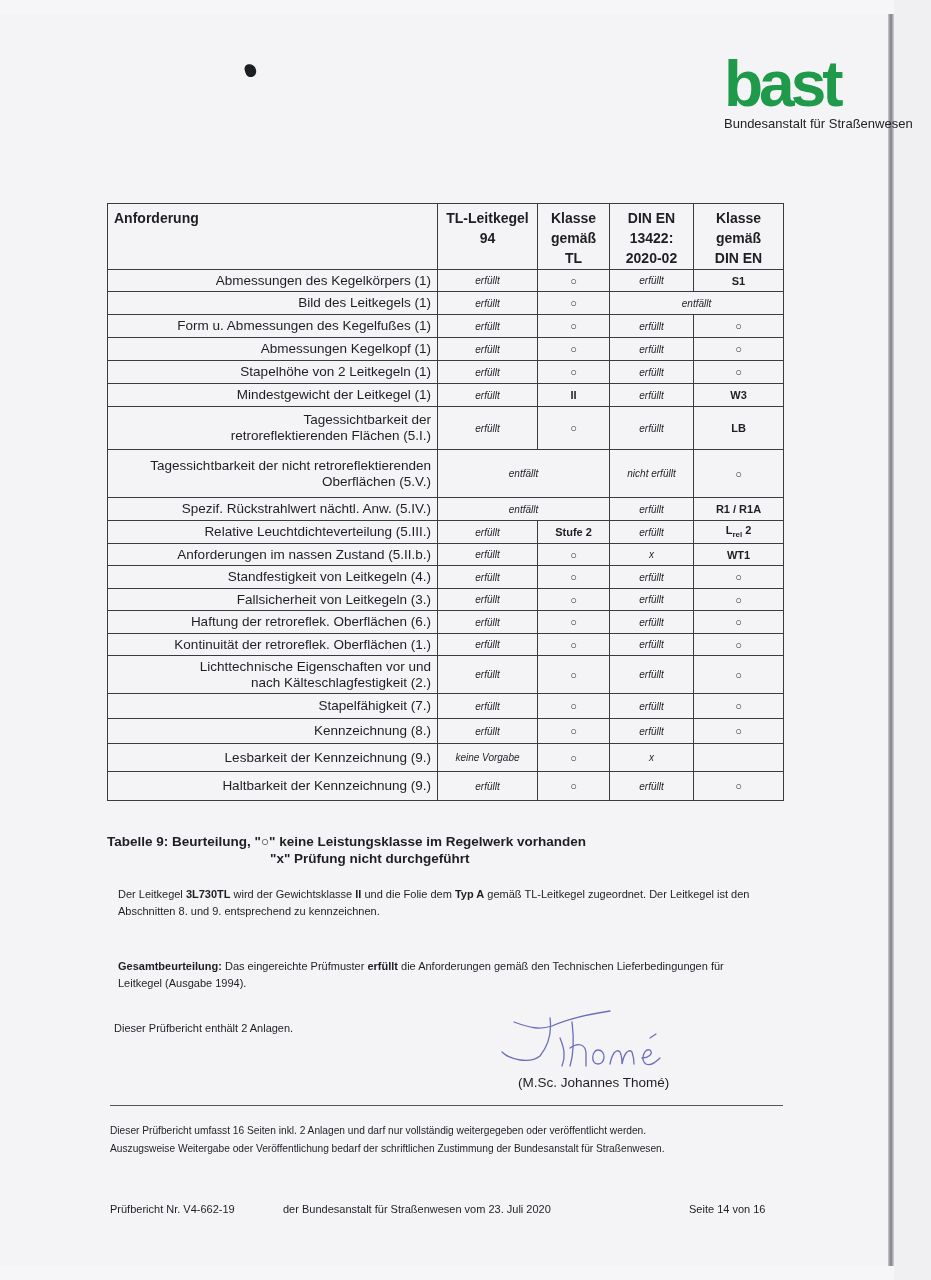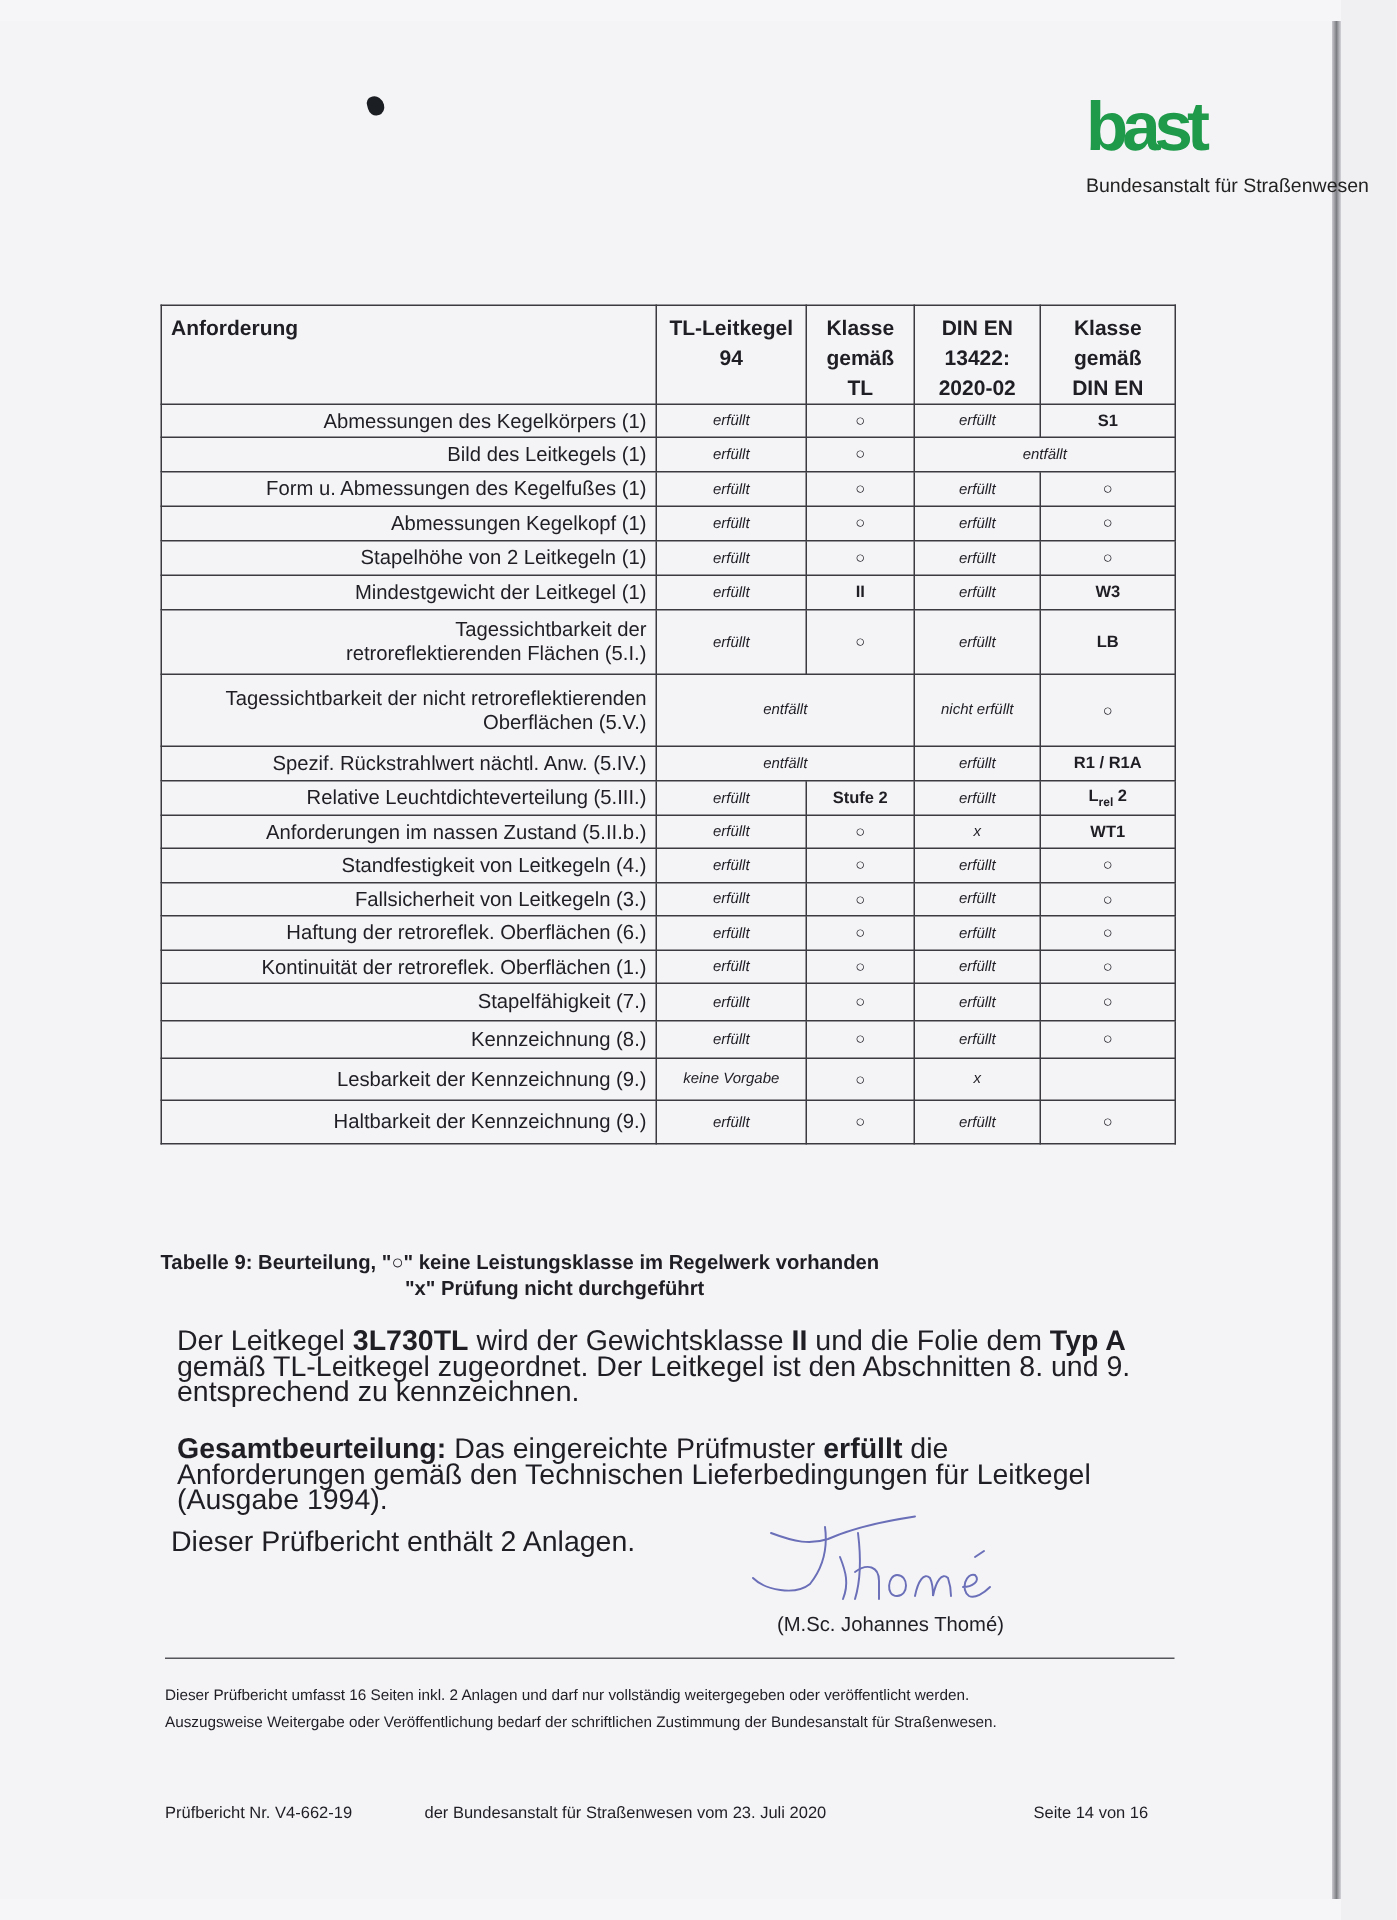--- a/index.html
+++ b/index.html
@@ -24,21 +24,21 @@
   .speck {
     position: absolute; left: 245px; top: 64px; width: 11px; height: 13px;
     background: #1b1e22; border-radius: 40% 60% 50% 50%;
     transform: rotate(-15deg);
   }
   .logo {
     position: absolute; left: 724px; top: 58px; width: 130px;
   }
   .logo-word {
     font-family: "Liberation Sans", sans-serif;
-    font-weight: bold; font-size: 46px; line-height: 52px;
+    font-weight: bold; font-size: 64px; line-height: 52px;
     color: #1f9a4a; letter-spacing: -4px;
   }
   .logo-sub {
     font-size: 13px; color: #222; margin-top: 6px; white-space: nowrap;
   }
   table.assess {
     position: absolute; left: 107px; top: 203px;
     border-collapse: collapse; width: 676px; table-layout: fixed;
     font-size: 13.5px;
   }
@@ -54,21 +54,21 @@
   td.val { text-align: center; font-style: italic; font-size: 10px; }
   td.cls { text-align: center; font-size: 11px; }
   td.bold { font-weight: bold; font-size: 11px; }
   sub { font-size: 8px; }
   .caption {
     position: absolute; left: 107px; top: 833px; font-weight: bold; font-size: 13.5px;
     line-height: 17px;
   }
   .caption .line2 { padding-left: 163px; }
   .para {
-    position: absolute; left: 118px; font-size: 19px; line-height: 17px; width: 640px;
+    position: absolute; left: 118px; font-size: 11px; line-height: 17px; width: 640px;
   }
   .sigblock { position: absolute; left: 500px; top: 1008px; width: 200px; height: 90px; }
   .sig-name { position: absolute; left: 518px; top: 1075px; font-size: 13.5px; }
   .rule {
     position: absolute; left: 110px; top: 1105px; width: 673px; height: 1px; background: #55555c;
   }
   .legal {
     position: absolute; left: 110px; top: 1122px; width: 673px; text-align: left;
     font-size: 10.2px; line-height: 18px;
   }
@@ -201,20 +201,27 @@
     <td class="val">erfüllt</td>
     <td class="cls">○</td>
   </tr>
   <tr style="height:22px">
     <td class="req">Kontinuität der retroreflek. Oberflächen (1.)</td>
     <td class="val">erfüllt</td>
     <td class="cls">○</td>
     <td class="val">erfüllt</td>
     <td class="cls">○</td>
   </tr>
+  <tr style="height:38px">
+    <td class="req"><span>Lichttechnische Eigenschaften vor und</span><br><span>nach Kälteschlagfestigkeit (2.)</span></td>
+    <td class="val">erfüllt</td>
+    <td class="cls">○</td>
+    <td class="val">erfüllt</td>
+    <td class="cls">○</td>
+  </tr>
   <tr style="height:25px">
     <td class="req">Stapelfähigkeit (7.)</td>
     <td class="val">erfüllt</td>
     <td class="cls">○</td>
     <td class="val">erfüllt</td>
     <td class="cls">○</td>
   </tr>
   <tr style="height:25px">
     <td class="req">Kennzeichnung (8.)</td>
     <td class="val">erfüllt</td>

